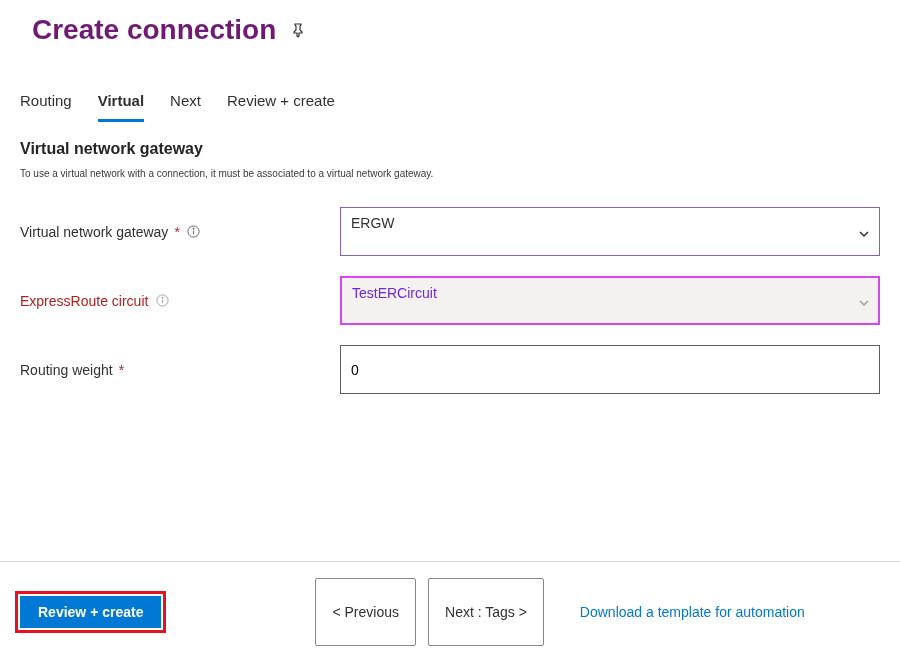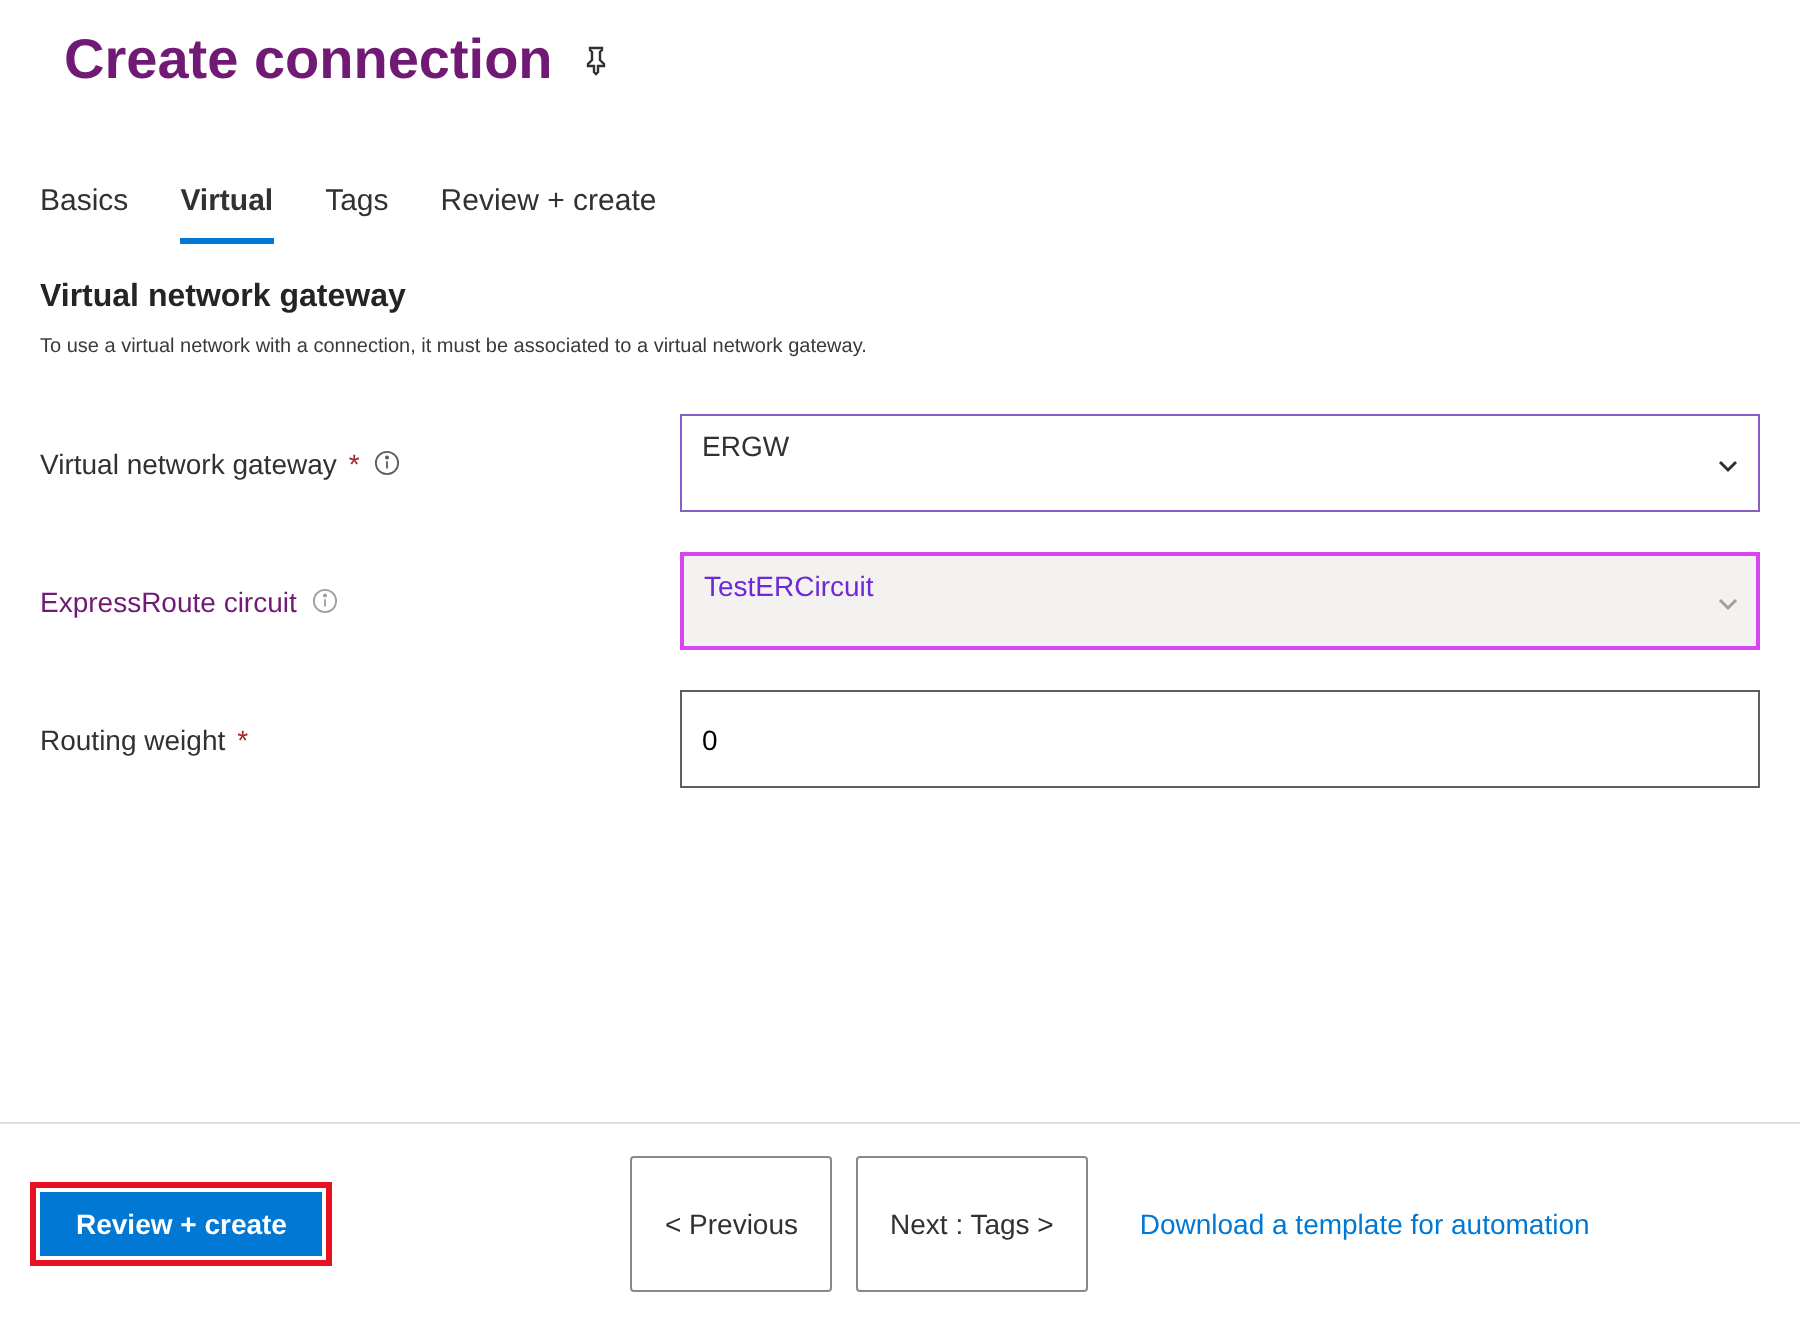--- a/index.html
+++ b/index.html
@@ -66,21 +66,21 @@
       margin-bottom: 20px;
     }
     .form-label-cell {
       width: 320px;
       display: flex;
       align-items: center;
       gap: 4px;
       font-size: 14px;
       color: #323130;
     }
-    .form-label-cell.disabled { color: #701a75; }
+    .form-label-cell.disabled { color: #b91c1c; }
     .required { color: #a4262c; margin-left: 2px; }
     .info-icon {
       width: 14px;
       height: 14px;
       display: inline-flex;
       align-items: center;
       justify-content: center;
       margin-left: 3px;
       color: #605e5c;
     }
@@ -158,40 +158,40 @@
       font-size: 14px;
       padding: 25px 16px;
       cursor: pointer;
       border-radius: 2px;
     }
     .footer-spacer { width: 130px; }
     .link {
       color: #0078d4;
       font-size: 14px;
       text-decoration: none;
-      margin-left: 14px;
+      margin-left: 24px;
       cursor: pointer;
     }
   </style>
 </head>
 <body>
 
 <div class="header">
   <h1 class="page-title">Create connection</h1>
   <span class="pin-icon">
     <svg viewBox="0 0 16 16" width="16" height="16" fill="none" stroke="currentColor" stroke-width="1.2">
       <path d="M5 2 h6 v1 l-1 1 v4 l2 2 v1 h-3 v3 l-1 1 l-1 -1 v-3 h-3 v-1 l2 -2 v-4 l-1 -1 z"></path>
     </svg>
   </span>
 </div>
 
 <div class="tabs">
-  <div class="tab">Basics</div>
+  <div class="tab">Routing</div>
   <div class="tab active">Virtual</div>
-  <div class="tab">Tags</div>
+  <div class="tab">Next</div>
   <div class="tab">Review + create</div>
 </div>
 
 <div class="content">
   <div class="section-title">Virtual network gateway</div>
   <div class="section-desc">To use a virtual network with a connection, it must be associated to a virtual network gateway.</div>
 
   <div class="form-row">
     <div class="form-label-cell">
       <span>Virtual network gateway</span>

